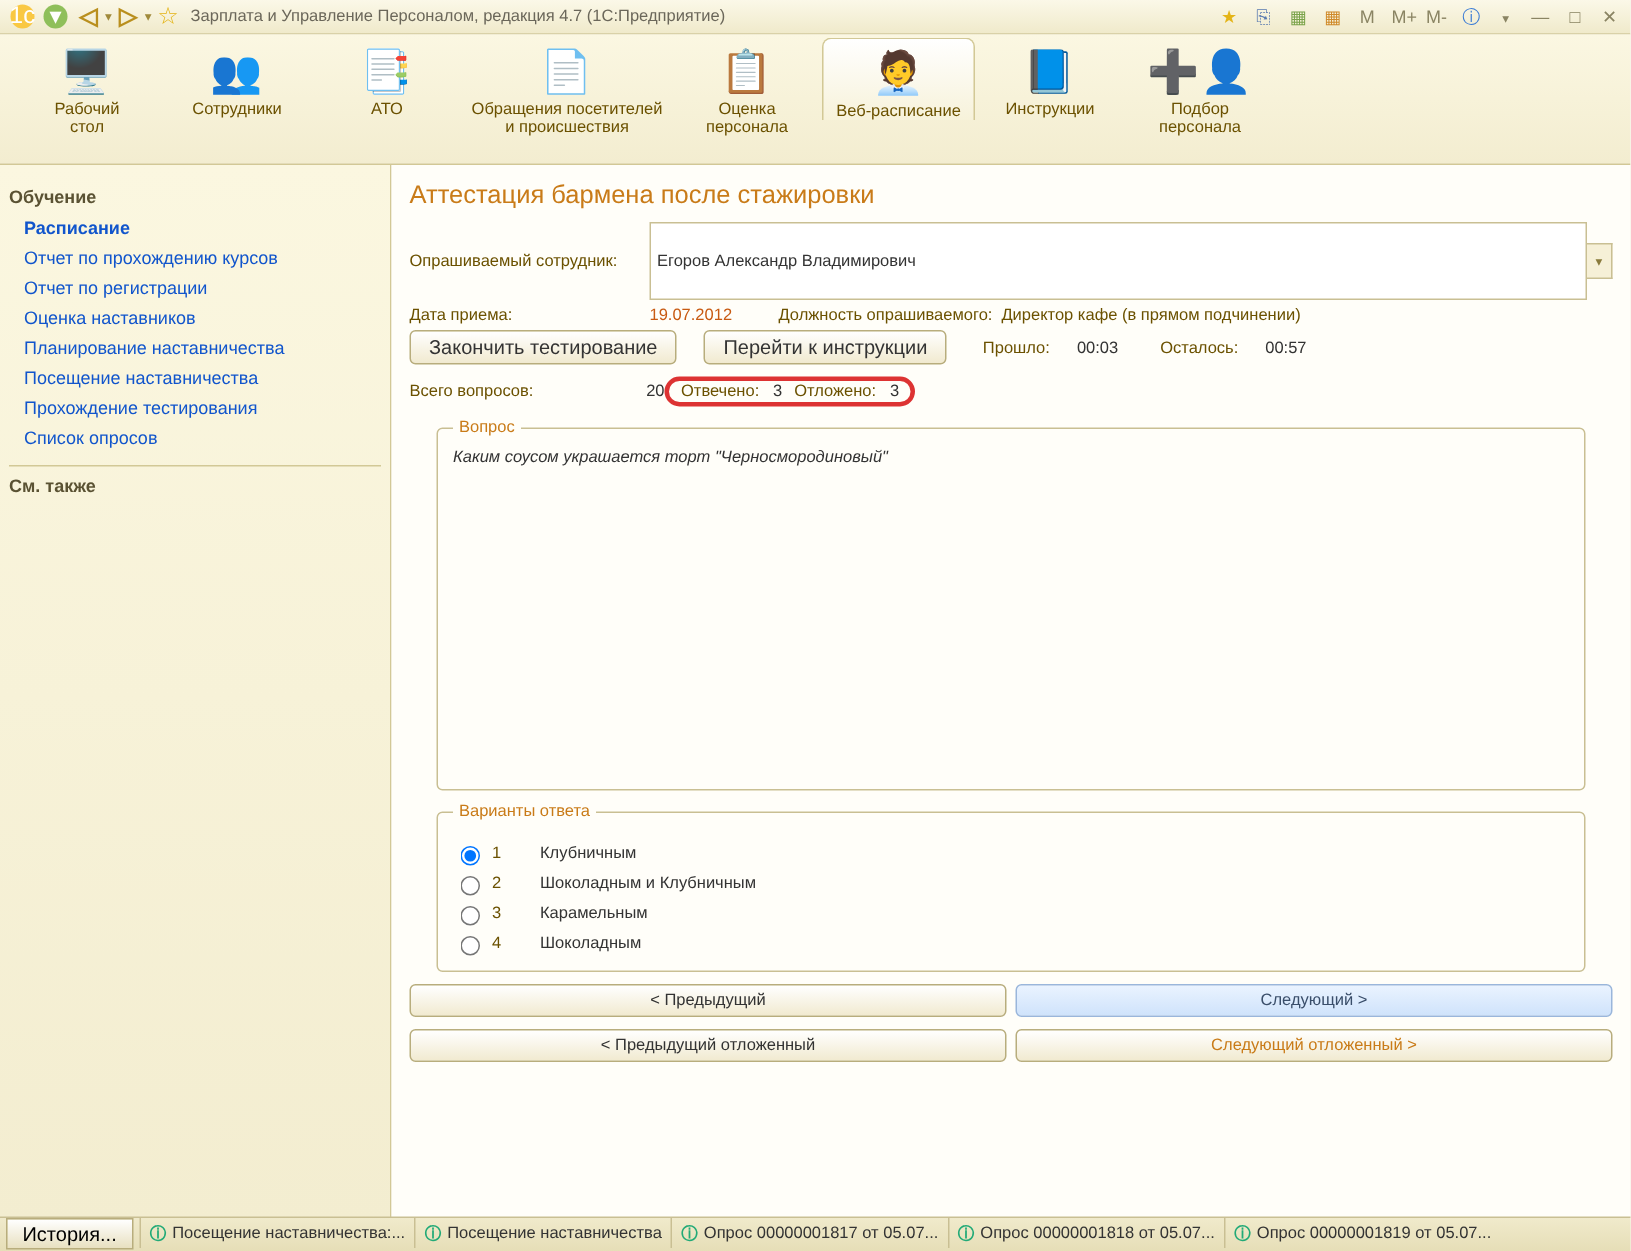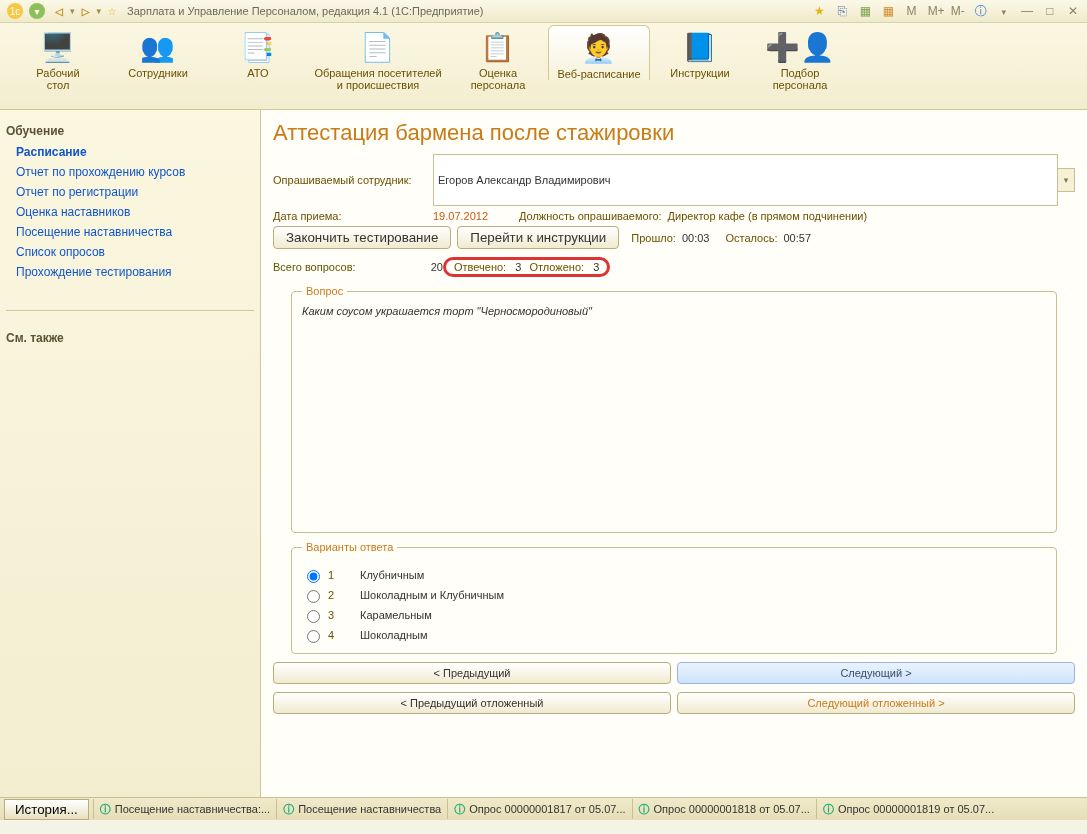--- a/index.html
+++ b/index.html
@@ -1,71 +1,71 @@
 <!DOCTYPE html>
 <html><head>
 <meta charset="utf-8">
 <style>
   html,body{margin:0;padding:0;font-family:Arial,sans-serif;font-size:11px;color:#333;background:#f5f2e6;width:1087px;height:834px;overflow:hidden}
   .titlebar{height:22px;background:linear-gradient(#fbf8e8,#f0eacb);display:flex;align-items:center;padding:0 4px;border-bottom:1px solid #d9d1a8}
-  .tb-ico{width:16px;height:16px;display:inline-flex;align-items:center;justify-content:center;margin:0 3px;border-radius:3px;font-size:10px}
+  .tb-ico{width:16px;height:16px;display:inline-flex;align-items:center;justify-content:center;margin:0 3px;border-radius:3px;font-size:16px}
   .tb-arrow{color:#b98f1e;font-weight:bold;cursor:pointer}
   .tb-dd{color:#a08a3b;font-size:9px}
   .title-text{margin-left:4px;color:#6b675a}
   .spacer{flex:1}
   .win-icons span{display:inline-block;width:14px;height:14px;margin:0 3px;font-size:12px;color:#8a8463;cursor:pointer;text-align:center;line-height:14px}
   .toolbar{height:82px;background:linear-gradient(#fbf7e2,#f3edd0);display:flex;align-items:flex-start;padding:4px 8px 0;border-bottom:1px solid #d2c896}
   .tool{width:100px;text-align:center;font-size:11px;color:#6b5100;cursor:pointer}
   .tool .icn{height:40px;display:flex;align-items:center;justify-content:center;font-size:28px}
   .tool .lbl{line-height:12px}
   .tool.active{background:linear-gradient(#fff,#f7f2da);border:1px solid #d2c896;border-bottom:none;border-radius:6px 6px 0 0;padding-top:2px;margin-top:-2px}
   .body{display:flex;height:705px}
   .sidebar{width:248px;background:linear-gradient(#fbf7e0,#f3edd0);padding:8px 6px;border-right:1px solid #d2c896}
   .section-hdr{font-weight:bold;color:#5a5233;margin:6px 0 4px 0;font-size:12px}
   .nav-link{color:#1155cc;padding:3px 0 3px 10px;cursor:pointer;font-size:12px}
   .nav-link.active{font-weight:bold}
   .main{flex:1;background:#fffef9;padding:10px 12px;position:relative}
-  h1.page-title{color:#c97b18;font-size:22px;margin:0 0 8px;font-weight:normal}
+  h1.page-title{color:#c97b18;font-size:17px;margin:0 0 8px;font-weight:normal}
   .row{display:flex;align-items:center;margin:4px 0;color:#6b5100}
   .row label{color:#6b5100}
   .input-like{flex:1;background:#fff;border:1px solid #c9bf93;padding:16px 4px;color:#333;height:18px;display:flex;align-items:center}
   .select-btn{width:16px;height:22px;border:1px solid #c9bf93;border-left:none;background:#f6f0d7;display:flex;align-items:center;justify-content:center;color:#8a7b3c;font-size:9px;cursor:pointer}
   .date-val{color:#c85a12}
   .btn{background:linear-gradient(#fff,#f1ead0);border:1px solid #b8ad7d;border-radius:4px;padding:3px 12px;cursor:pointer;color:#333}
   .stats{display:flex;align-items:center;margin-top:8px;color:#6b5100}
   .red-circle{border:3px solid #d33;border-radius:12px;padding:1px 8px;display:inline-flex;gap:8px}
   fieldset{border:1px solid #c9bf93;border-radius:4px;margin:8px 18px;padding:8px 10px}
   fieldset legend{color:#c97b18;padding:0 4px}
   .question-text{font-style:italic;color:#333}
   .answers{margin-top:4px}
   .ans{display:flex;align-items:center;padding:2px 0}
   .ans input{margin-right:8px}
   .ans .num{width:14px;color:#6b5100}
   .ans .txt{margin-left:18px}
   .nav-btns{display:flex;gap:6px;margin-top:8px}
   .nav-btn{flex:1;background:linear-gradient(#fff,#f1ead0);border:1px solid #b8ad7d;border-radius:4px;padding:4px 0;text-align:center;cursor:pointer}
   .nav-btn.next{background:linear-gradient(#eaf3ff,#cfe3fb);border-color:#9ab6db;color:#3a4e6a}
-  .bottombar{position:absolute;left:0;right:0;bottom:14px;height:22px;background:linear-gradient(#f0eacb,#e6deb7);display:flex;align-items:center;font-size:11px;border-top:1px solid #c9bf93}
+  .bottombar{position:absolute;left:0;right:0;bottom:0;height:22px;background:linear-gradient(#f0eacb,#e6deb7);display:flex;align-items:flex-start;font-size:11px;border-top:1px solid #c9bf93}
   .hist-btn{background:linear-gradient(#fff,#e8e0c0);border:1px solid #b8ad7d;padding:2px 10px;margin:0 4px;cursor:pointer}
   .tab-item{display:flex;align-items:center;padding:0 6px;height:20px;border-left:1px solid #c9bf93;color:#333;cursor:pointer;gap:4px}
   .tab-item .i{color:#2a7;font-weight:bold}
   .q-area{height:230px}
 </style>
 </head>
 <body>
 
 <div class="titlebar">
   <span class="tb-ico" style="background:#f9c843;border-radius:50%;color:#fff">1c</span>
   <span class="tb-ico" style="background:#8fbf5a;border-radius:50%;color:#fff">▾</span>
   <span class="tb-ico tb-arrow">◁</span>
   <span class="tb-dd">▾</span>
   <span class="tb-ico tb-arrow">▷</span>
   <span class="tb-dd">▾</span>
   <span class="tb-ico" style="color:#e4b417">☆</span>
-  <span class="title-text">Зарплата и Управление Персоналом, редакция 4.1  (1С:Предприятие)</span>
+  <span class="title-text">Зарплата и Управление Персоналом, редакция 4.7  (1С:Предприятие)</span>
   <span class="spacer"></span>
   <span class="win-icons">
     <span style="color:#e4b417">★</span>
     <span style="color:#5a7bb0">⎘</span>
     <span style="color:#7aa34a">▦</span>
     <span style="color:#d08a2a">▦</span>
     <span>M</span>
     <span>M+</span>
     <span>M-</span>
     <span style="color:#3a7bd5">ⓘ</span>
@@ -115,43 +115,44 @@
     </div>
 </div>
 
 <div class="body">
   <div class="sidebar">
     <div class="section-hdr">Обучение</div>
     <div class="nav-link active">Расписание</div>
     <div class="nav-link">Отчет по прохождению курсов</div>
     <div class="nav-link">Отчет по регистрации</div>
     <div class="nav-link">Оценка наставников</div>
+    <div class="nav-link">Планирование наставничества</div>
     <div class="nav-link">Посещение наставничества</div>
+    <div class="nav-link">Прохождение тестирования</div>
     <div class="nav-link">Список опросов</div>
-    <div class="nav-link">Прохождение тестирования</div>
-    <div class="section-hdr" style="border-top:1px solid #d2c896;padding-top:20px;margin-top:28px">См. также</div>
+    <div class="section-hdr" style="border-top:1px solid #d2c896;padding-top:6px;margin-top:8px">См. также</div>
   </div>
 
   <div class="main">
     <h1 class="page-title">Аттестация бармена после стажировки</h1>
 
     <div class="row">
       <label style="width:160px">Опрашиваемый сотрудник:</label>
       <div class="input-like">Егоров Александр Владимирович</div>
       <div class="select-btn">▾</div>
     </div>
 
     <div class="row">
       <label style="width:160px">Дата приема:</label>
       <span class="date-val" style="width:80px">19.07.2012</span>
       <label style="margin-left:6px">Должность опрашиваемого:</label>
       <span style="margin-left:6px">Директор кафе (в прямом подчинении)</span>
     </div>
 
-    <div class="row" style="gap:6px">
+    <div class="row" style="gap:18px">
       <button class="btn">Закончить тестирование</button>
       <button class="btn">Перейти к инструкции</button>
       <span style="margin-left:6px">Прошло:</span>
       <span style="color:#333">00:03</span>
       <span style="margin-left:10px">Осталось:</span>
       <span style="color:#333">00:57</span>
     </div>
 
     <div class="stats">
       <span style="width:150px">Всего вопросов:</span>

